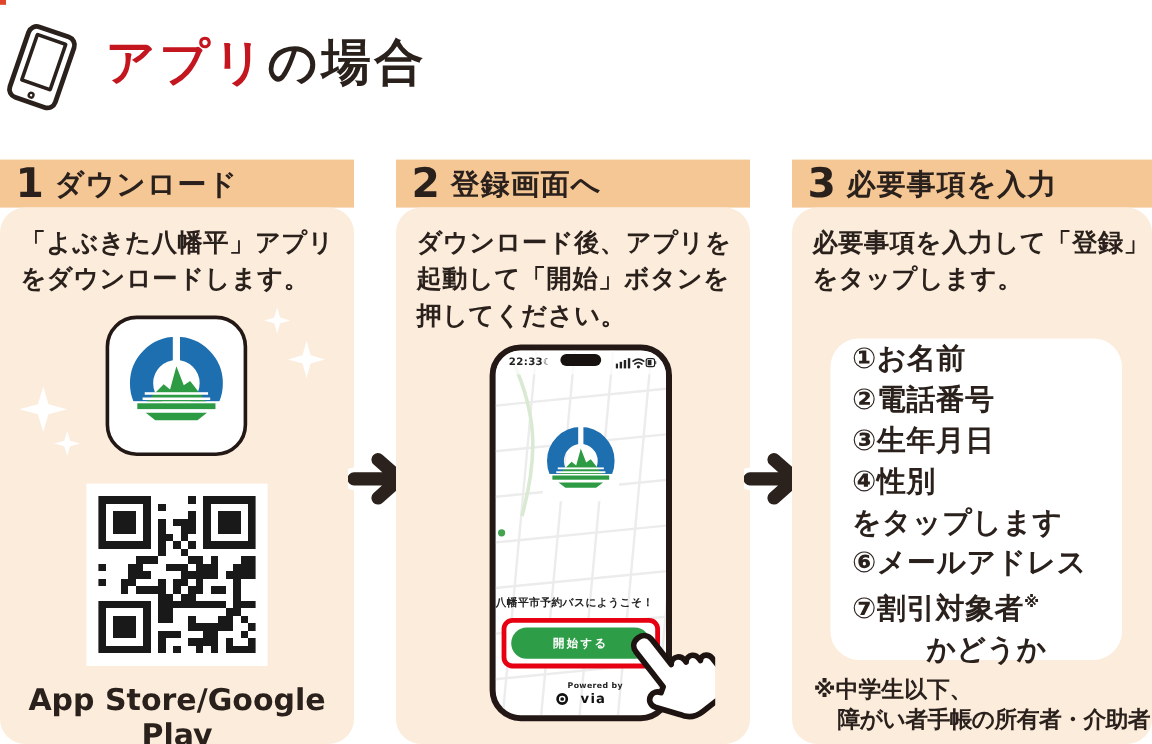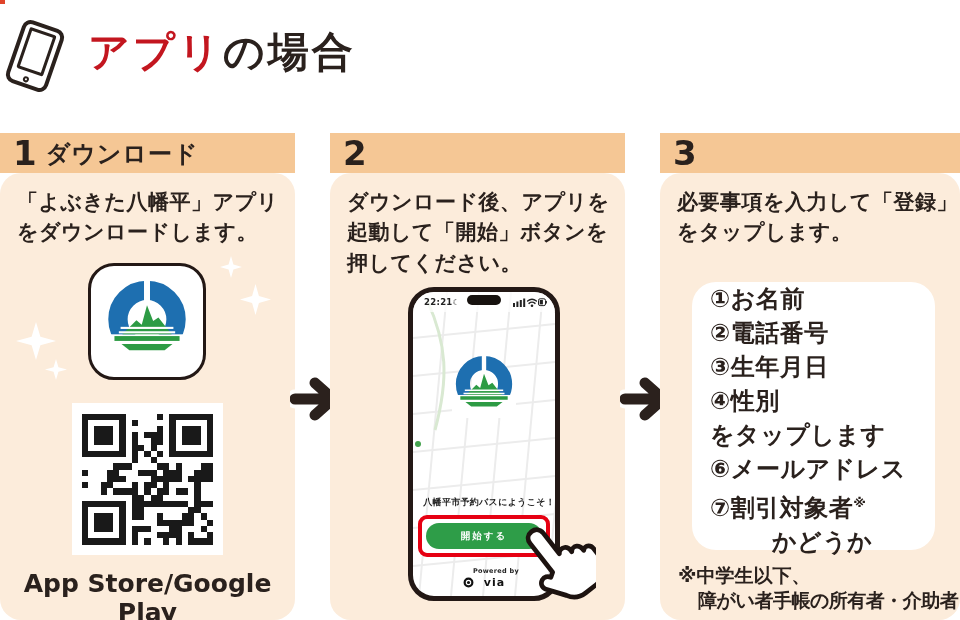--- a/index.html
+++ b/index.html
@@ -59,21 +59,21 @@
   
   .phone{position:absolute;left:78px;top:114px;width:152px;height:314px;background:#fff;
     border:5px solid #231815;border-radius:26px;overflow:hidden;}
   .map{position:absolute;left:0;top:0;width:100%;height:100%;}
   .statusbar{position:absolute;left:0;top:0;width:100%;height:20px;background:rgba(255,255,255,.75);}
   .st-time{position:absolute;left:11px;top:5px;font-size:8.5px;font-weight:700;color:#222;letter-spacing:.3px;}
   .moon{font-size:8px;}
   .pill{position:absolute;left:50%;top:3px;width:34px;height:10px;margin-left:-17px;background:#17120f;border-radius:6px;}
   .st-icons{position:absolute;right:8px;top:5px;}
   .phlogo{position:absolute;left:50%;top:62px;width:64px;height:64px;margin-left:-32px;}
-  .welcome{position:absolute;left:0;top:204px;width:100%;text-align:right;
+  .welcome{position:absolute;left:0;top:204px;width:100%;text-align:left;
     font-size:9px;font-weight:700;color:#222;letter-spacing:.3px;}
   .redbox{position:absolute;left:5px;right:5px;top:223px;height:42px;
     border:4px solid var(--highlight-red);border-radius:9px;padding:4px;background:#fff;}
   .startbtn{width:100%;height:100%;background:var(--button-green);border-radius:13px;
     display:flex;align-items:center;justify-content:center;color:#fff;font-size:9.5px;
     font-weight:700;letter-spacing:2px;}
   .powered{position:absolute;left:0;bottom:7px;width:100%;text-align:center;color:#222;}
   .pw-small{font-size:6.5px;font-weight:600;letter-spacing:.3px;padding-left:24px;}
   .brandrow{display:flex;align-items:center;justify-content:center;gap:10px;margin-top:1px;}
   .brand{font-size:11px;font-weight:800;letter-spacing:1px;color:#111;}
@@ -368,20 +368,21 @@
       <g fill="none" stroke-linecap="round" stroke-linejoin="round">
         <path d="M5 23 H33 M25 7 L43 23 L25 39" stroke="#ffffff" stroke-width="19"></path>
         <path d="M5 23 H33 M25 7 L43 23 L25 39" stroke="#2b211d" stroke-width="11"></path>
       </g>
     </svg>
   </div>
 
   <section class="panel p2">
     <div class="band">
       <span class="num">2</span>
+      <span class="btitle">登録画面へ</span>
     </div>
     <div class="pbody">
       <p class="desc">ダウンロード後、アプリを
 起動して「開始」ボタンを
 押してください。</p>
 
       <div class="phone">
         <svg class="map" viewBox="0 0 142 304" preserveAspectRatio="none">
           <g stroke="#ececec" stroke-width="2">
             <line x1="34" y1="0" x2="6" y2="304"></line>
@@ -394,21 +395,21 @@
             <line x1="0" y1="122" x2="142" y2="108"></line>
               <line x1="0" y1="160" x2="142" y2="146"></line>
             <line x1="0" y1="198" x2="142" y2="184"></line>
               <line x1="0" y1="236" x2="142" y2="222"></line>
             <line x1="0" y1="274" x2="142" y2="260"></line>
           </g>
           <path d="M14 8 C 34 52 36 86 22 138" fill="none" stroke="#d9e9d2" stroke-width="3"></path>
           <circle cx="5" cy="152" r="3" fill="#44a34e"></circle>
         </svg>
         <div class="statusbar">
-          <span class="st-time"><span>22:21</span><span class="moon">☾</span></span>
+          <span class="st-time"><span>22:33</span><span class="moon">☾</span></span>
           <div class="pill"></div>
           <svg class="st-icons" width="34" height="11" viewBox="0 0 34 11">
             <g fill="#222">
               <rect x="0" y="6" width="2" height="4"></rect>
                 <rect x="3.4" y="4.5" width="2" height="5.5"></rect>
               <rect x="6.8" y="3" width="2" height="7"></rect>
                 <rect x="10.2" y="1.5" width="2" height="8.5"></rect>
             </g>
             <g fill="none" stroke="#222" stroke-width="1.4" stroke-linecap="round">
               <path d="M16 6.4 Q19 3.9 22 6.4"></path>
@@ -450,20 +451,21 @@
       <g fill="none" stroke-linecap="round" stroke-linejoin="round">
         <path d="M5 23 H33 M25 7 L43 23 L25 39" stroke="#ffffff" stroke-width="19"></path>
         <path d="M5 23 H33 M25 7 L43 23 L25 39" stroke="#2b211d" stroke-width="11"></path>
       </g>
     </svg>
   </div>
 
   <section class="panel p3">
     <div class="band">
       <span class="num">3</span>
+      <span class="btitle">必要事項を入力</span>
     </div>
     <div class="pbody">
       <p class="desc">必要事項を入力して「登録」
 をタップします。</p>
       <div class="whitebox">
         <div class="fitem">①お名前</div>
         <div class="fitem">②電話番号</div>
         <div class="fitem">③生年月日</div>
         <div class="fitem">④性別</div>
         <div class="fitem">をタップします</div>

